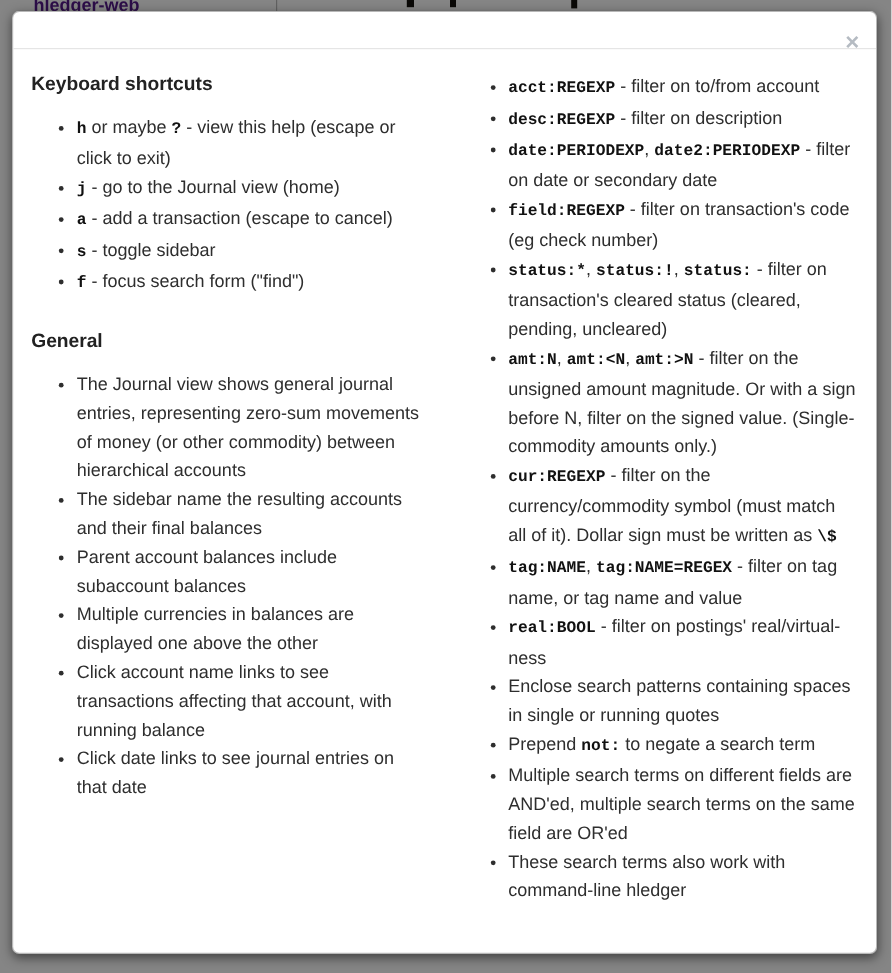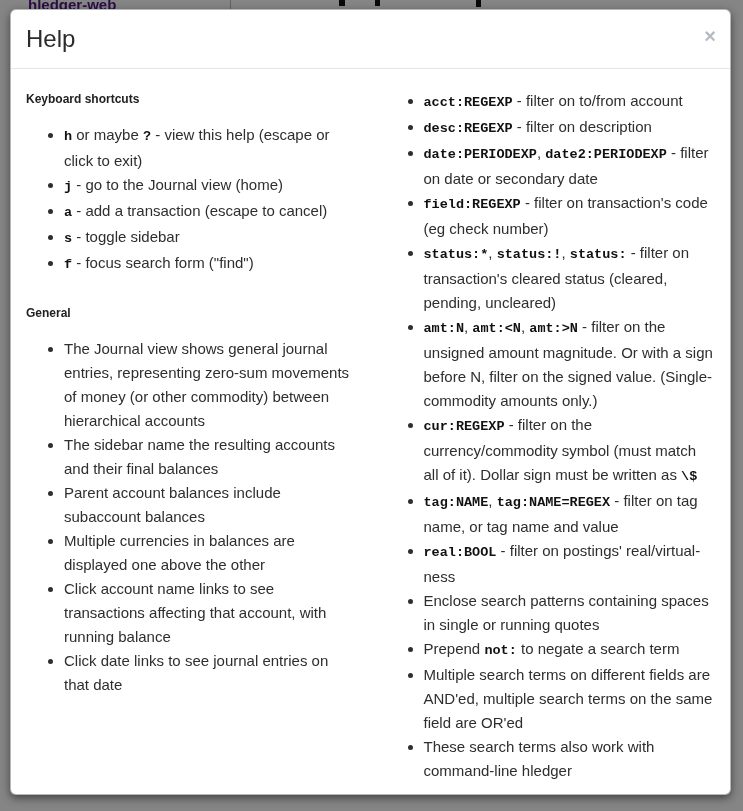--- a/index.html
+++ b/index.html
@@ -32,21 +32,21 @@
     position:absolute;right:14px;top:16px;border:0;background:none;padding:0;
     font-size:20px;line-height:20px;font-weight:700;color:#b5bbc2;cursor:pointer;
     font-family:"Liberation Sans", sans-serif;
   }
   .modal-body{display:flex;padding:20px 15px;box-sizing:border-box;}
   .col{width:50%;box-sizing:border-box;}
   .col-left{padding-right:15px;}
   .col-right{padding-left:15px;}
 
   .help-section + .help-section{margin-top:26px;}
-  .section-heading{font-size:12px;line-height:20px;font-weight:700;color:#222;margin:0 0 14px 0;}
+  .section-heading{font-size:16px;line-height:20px;font-weight:700;color:#222;margin:0 0 14px 0;}
   ul.bullets{margin:0;padding:0 0 0 38px;list-style-type:disc;}
   ul.bullets li{font-size:15px;line-height:24px;color:#2e2e2e;}
   code{
     font-family:"Liberation Mono", monospace;font-weight:700;font-size:13.5px;
     color:#111;background:transparent;white-space:nowrap;
   }
 </style>
 </head>
 <body>
 
@@ -55,21 +55,20 @@
   <div class="page-divider"></div>
   <div class="frag f1"></div>
   <div class="frag f2"></div>
   <div class="frag f3"></div>
 </div>
 <div class="backdrop"></div>
 
 <div class="modal">
   <div class="modal-header">
     <button class="close-btn">×</button>
-    <div class="modal-title">Help</div>
   </div>
   <div class="modal-body">
     <div class="col col-left">
         <div class="help-section">
           <div class="section-heading">Keyboard shortcuts</div>
           <ul class="bullets">
             <li><code>h</code> or maybe <code>?</code> - view this help (escape or click to exit)</li>
             <li><code>j</code> - go to the Journal view (home)</li>
             <li><code>a</code> - add a transaction (escape to cancel)</li>
             <li><code>s</code> - toggle sidebar</li>

